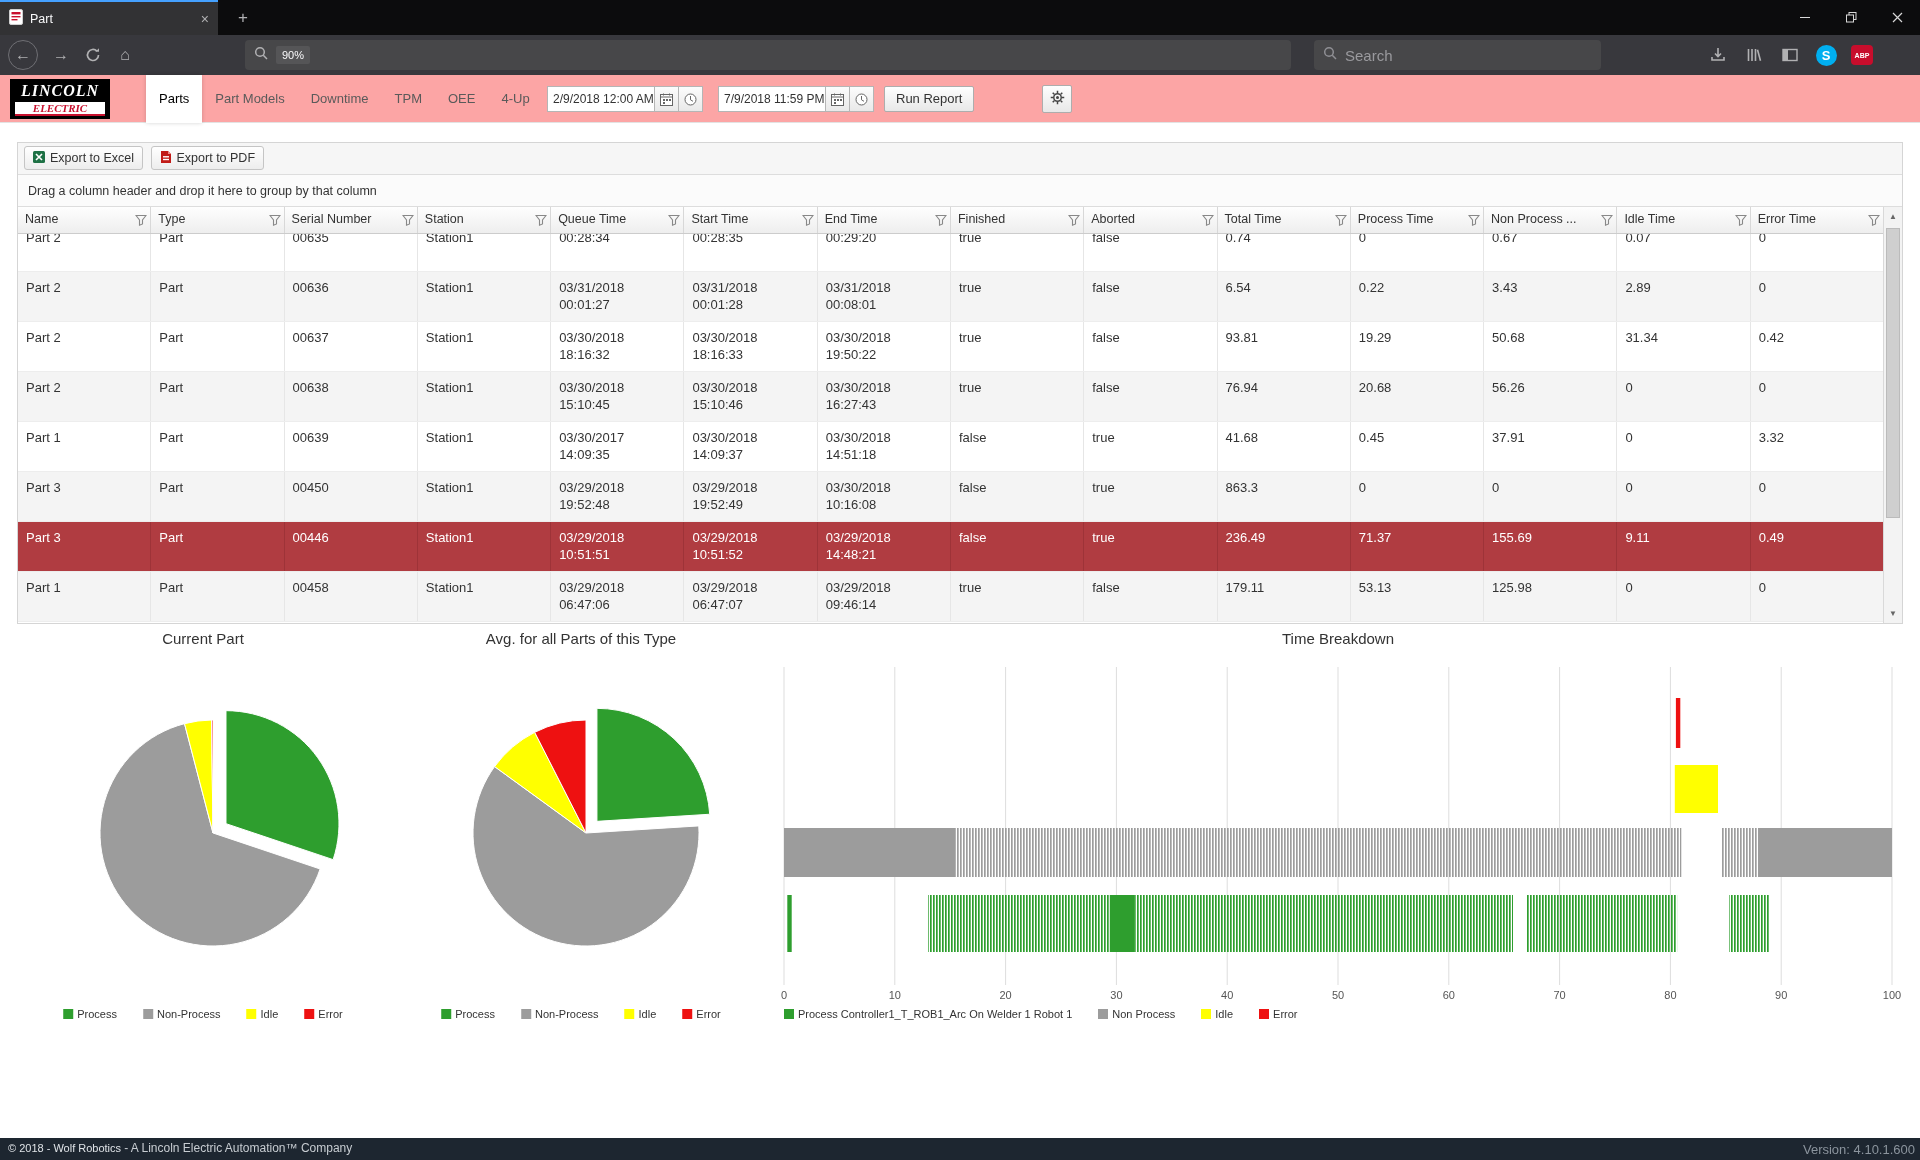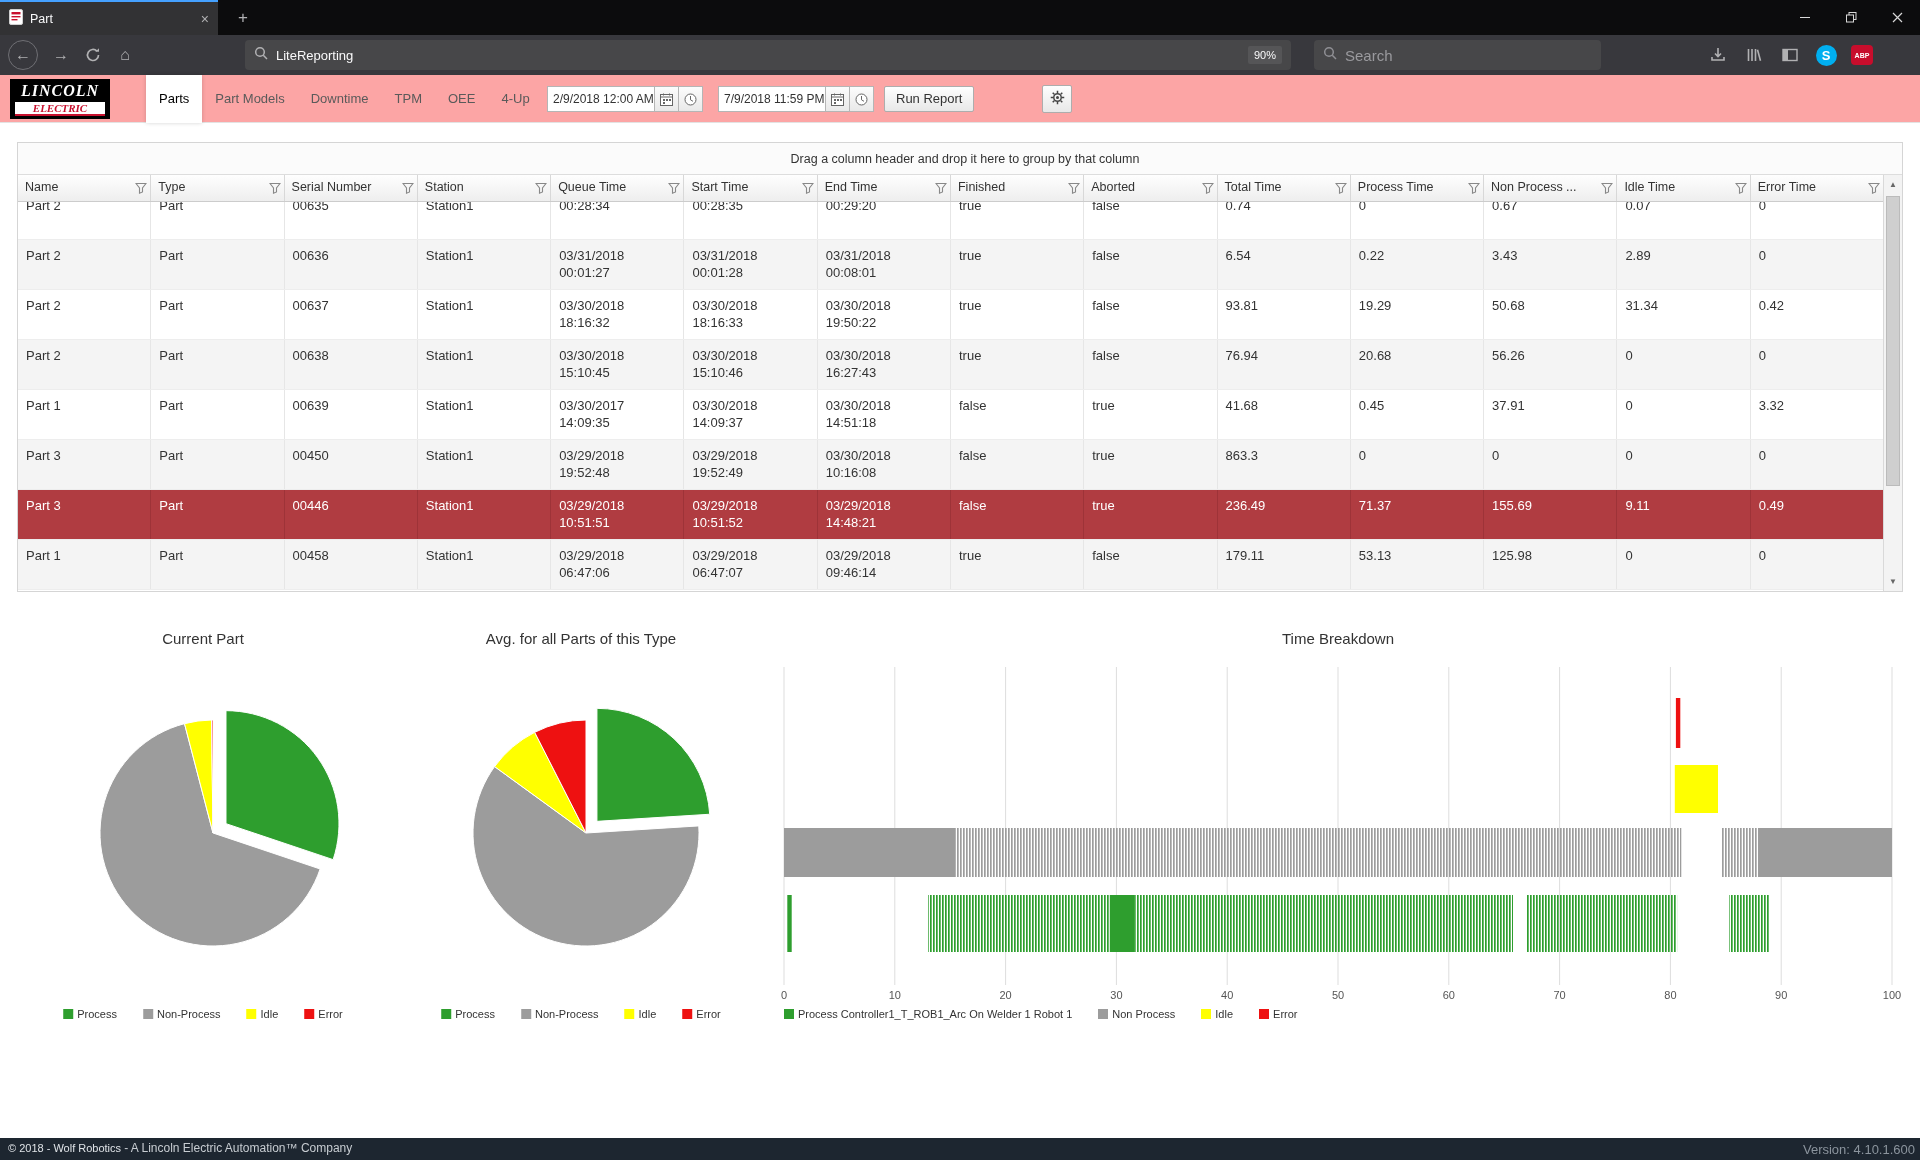--- a/index.html
+++ b/index.html
@@ -58,21 +58,21 @@
   .btn-gear { position:absolute; left:1042px; top:10px; width:30px; height:28px; border:1px solid #adadad;
               background:linear-gradient(#fefefe,#e8e8e8); border-radius:2px; display:flex; align-items:center; justify-content:center; }
 
   
   .grid { position:absolute; left:17px; top:142px; width:1886px; border:1px solid #d5d5d5; background:#fff; }
   .grid-toolbar { height:32px; background:#f6f6f6; border-bottom:1px solid #ddd; padding:3px 0 0 3px; }
   .tb-btn { display:inline-flex; align-items:center; gap:5px; height:24px; padding:0 8px; margin-left:3px;
             border:1px solid #c5c5c5; border-radius:3px; background:linear-gradient(#fff,#ededed);
             font-size:12.5px; color:#333; }
   .group-hint { height:32px; line-height:32px; padding-left:10px; background:#fbfbfb;
-                border-bottom:1px solid #ddd; font-size:12.5px; color:#333;text-align:center; }
+                border-bottom:1px solid #ddd; font-size:12.5px; color:#333; }
   .grid-main { position:relative; height:416px; }
   .grid-inner { margin-right:19px; }
   .grid-header { display:flex; height:27px; background:linear-gradient(#fefefe,#eee); border-bottom:1px solid #ccc; }
   .gh-cell { flex:1 1 0; position:relative; padding:5px 18px 0 7px; font-size:12.5px; color:#333;
              border-left:1px solid #d8d8d8; white-space:nowrap; overflow:hidden; }
   .gh-cell:first-child { border-left:none; }
   .funnel { position:absolute; right:3px; top:7px; }
   .grid-body { height:389px; overflow:hidden; }
   .g-rows { margin-top:-12px; }
   .g-row { display:flex; height:50px; border-bottom:1px solid #ededed; background:#fff; }
@@ -152,21 +152,20 @@
     </div>
     <div class="nav-btn btn-home">⌂</div>
 
     <div class="urlbar">
       <span>
         <svg width="14" height="14" viewBox="0 0 14 14">
             <circle cx="6" cy="6" r="4.3" fill="none" stroke="#b1b1b3" stroke-width="1.5"></circle>
             <path d="M9.3 9.3L13 13" stroke="#b1b1b3" stroke-width="1.5"></path>
           </svg>
       </span>
-      <span class="url-text">LiteReporting</span>
       <span class="zoom-pill">90%</span>
     </div>
 
     <div class="searchbar">
       <span>
         <svg width="14" height="14" viewBox="0 0 14 14">
             <circle cx="6" cy="6" r="4.3" fill="none" stroke="#8f8f94" stroke-width="1.5"></circle>
             <path d="M9.3 9.3L13 13" stroke="#8f8f94" stroke-width="1.5"></path>
           </svg>
       </span>
@@ -265,20 +264,42 @@
               <circle cx="10" cy="10" r="5" fill="none"></circle>
               <path d="M10 1v3M10 16v3M1 10h3M16 10h3M3.6 3.6l2.1 2.1M14.3 14.3l2.1 2.1M16.4 3.6l-2.1 2.1M5.7 14.3l-2.1 2.1"></path>
             </g>
             <circle cx="10" cy="10" r="2" fill="#444"></circle>
           </svg>
       </span>
     </div>
   </div>
 
   <div class="grid">
+    <div class="grid-toolbar">
+      <div class="tb-btn">
+        <span>
+          <svg width="12" height="12" viewBox="0 0 12 12">
+              <rect width="12" height="12" rx="1.5" fill="#1e7145"></rect>
+              <path d="M3 3l6 6M9 3l-6 6" stroke="#fff" stroke-width="1.6"></path>
+            </svg>
+        </span>
+        <span>Export to Excel</span>
+      </div>
+      <div class="tb-btn">
+        <span>
+          <svg width="12" height="12" viewBox="0 0 12 12">
+              <path d="M1 0h7l3 3v9H1z" fill="#c11b17"></path>
+              <path d="M8 0l3 3H8z" fill="#e88"></path>
+              <path d="M3 8.5h6" stroke="#fff" stroke-width="1.4"></path>
+              <path d="M3 5.8h6" stroke="#fff" stroke-width="1.4"></path>
+            </svg>
+        </span>
+        <span>Export to PDF</span>
+      </div>
+    </div>
     <div class="group-hint">Drag a column header and drop it here to group by that column</div>
     <div class="grid-main">
       <div class="grid-inner">
         <div class="grid-header" id="gridHeader">
             <div class="gh-cell"><span>Name</span><span class="funnel"><svg width="12" height="12" viewBox="0 0 12 12">
                   <path d="M1 1.5h10L7.5 6v4l-3 1.2V6z" fill="none" stroke="#888" stroke-width="1.1"></path>
                 </svg></span></div>
             <div class="gh-cell"><span>Type</span><span class="funnel"><svg width="12" height="12" viewBox="0 0 12 12">
                   <path d="M1 1.5h10L7.5 6v4l-3 1.2V6z" fill="none" stroke="#888" stroke-width="1.1"></path>
                 </svg></span></div>

